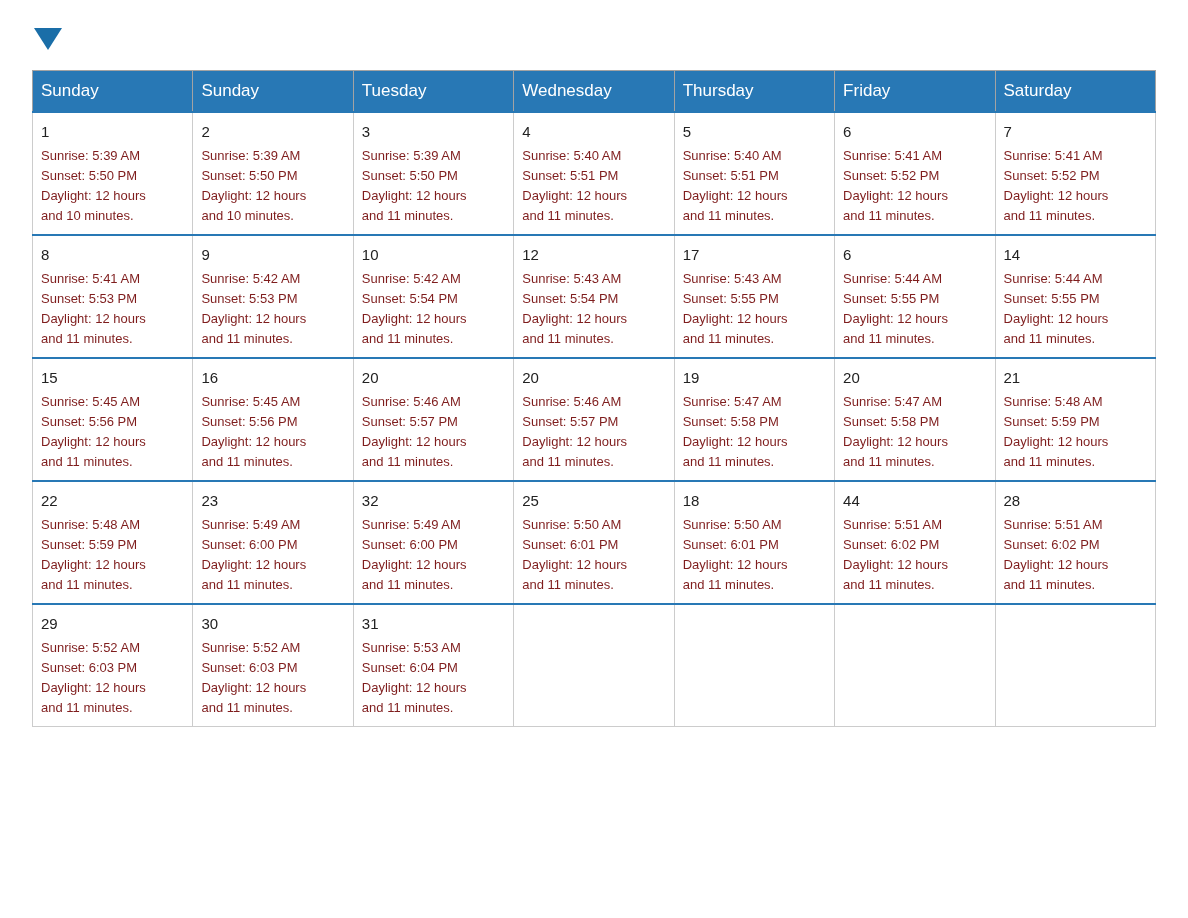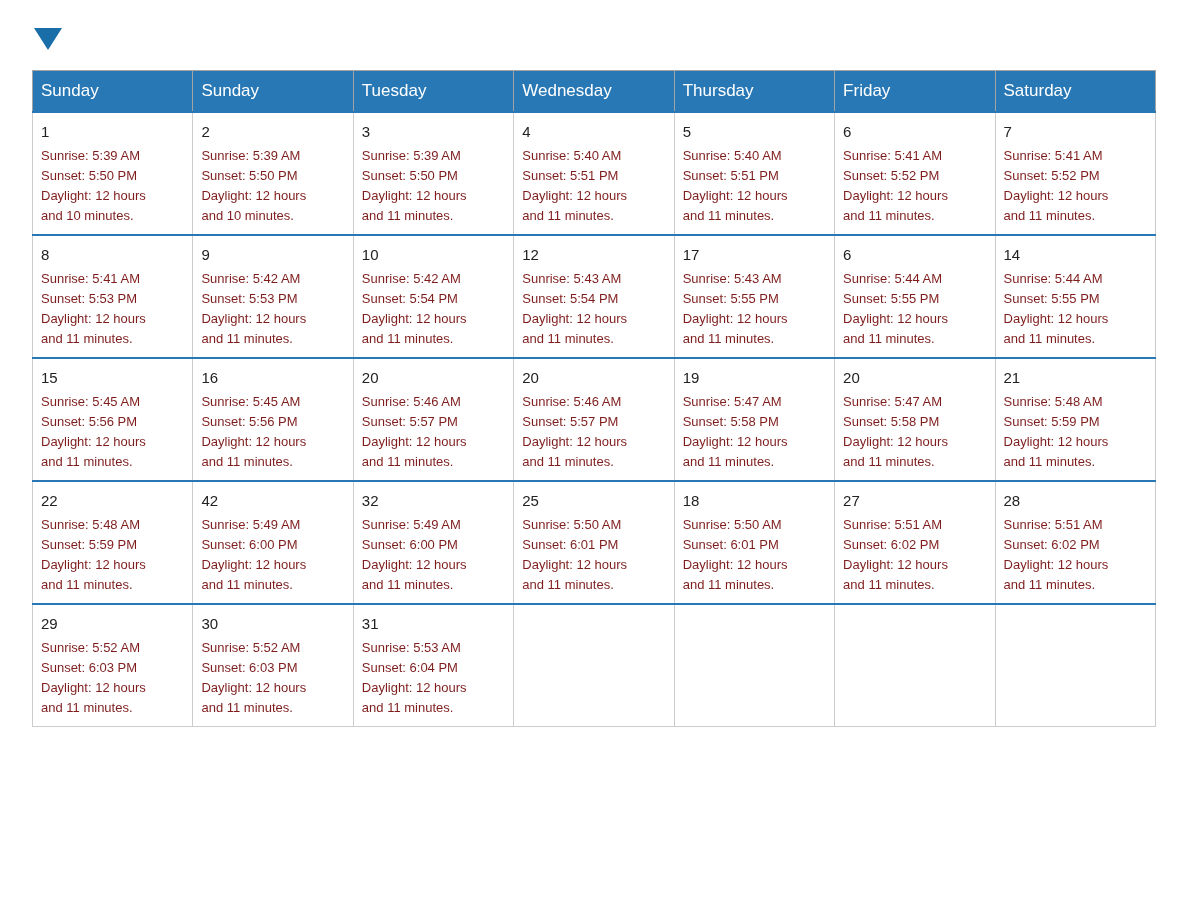--- a/index.html
+++ b/index.html
@@ -221,37 +221,37 @@
           <span class="day-num">21</span>
           <div class="day-info">Sunrise: 5:48 AM<br>Sunset: 5:59 PM<br>Daylight: 12 hours<br>and 11 minutes.</div>
         </td>
       </tr>
       <tr>
         <td>
           <span class="day-num">22</span>
           <div class="day-info">Sunrise: 5:48 AM<br>Sunset: 5:59 PM<br>Daylight: 12 hours<br>and 11 minutes.</div>
         </td>
         <td>
-          <span class="day-num">42</span>
+          <span class="day-num">23</span>
           <div class="day-info">Sunrise: 5:49 AM<br>Sunset: 6:00 PM<br>Daylight: 12 hours<br>and 11 minutes.</div>
         </td>
         <td>
           <span class="day-num">32</span>
           <div class="day-info">Sunrise: 5:49 AM<br>Sunset: 6:00 PM<br>Daylight: 12 hours<br>and 11 minutes.</div>
         </td>
         <td>
           <span class="day-num">25</span>
           <div class="day-info">Sunrise: 5:50 AM<br>Sunset: 6:01 PM<br>Daylight: 12 hours<br>and 11 minutes.</div>
         </td>
         <td>
           <span class="day-num">18</span>
           <div class="day-info">Sunrise: 5:50 AM<br>Sunset: 6:01 PM<br>Daylight: 12 hours<br>and 11 minutes.</div>
         </td>
         <td>
-          <span class="day-num">27</span>
+          <span class="day-num">44</span>
           <div class="day-info">Sunrise: 5:51 AM<br>Sunset: 6:02 PM<br>Daylight: 12 hours<br>and 11 minutes.</div>
         </td>
         <td>
           <span class="day-num">28</span>
           <div class="day-info">Sunrise: 5:51 AM<br>Sunset: 6:02 PM<br>Daylight: 12 hours<br>and 11 minutes.</div>
         </td>
       </tr>
       <tr>
         <td>
           <span class="day-num">29</span>

